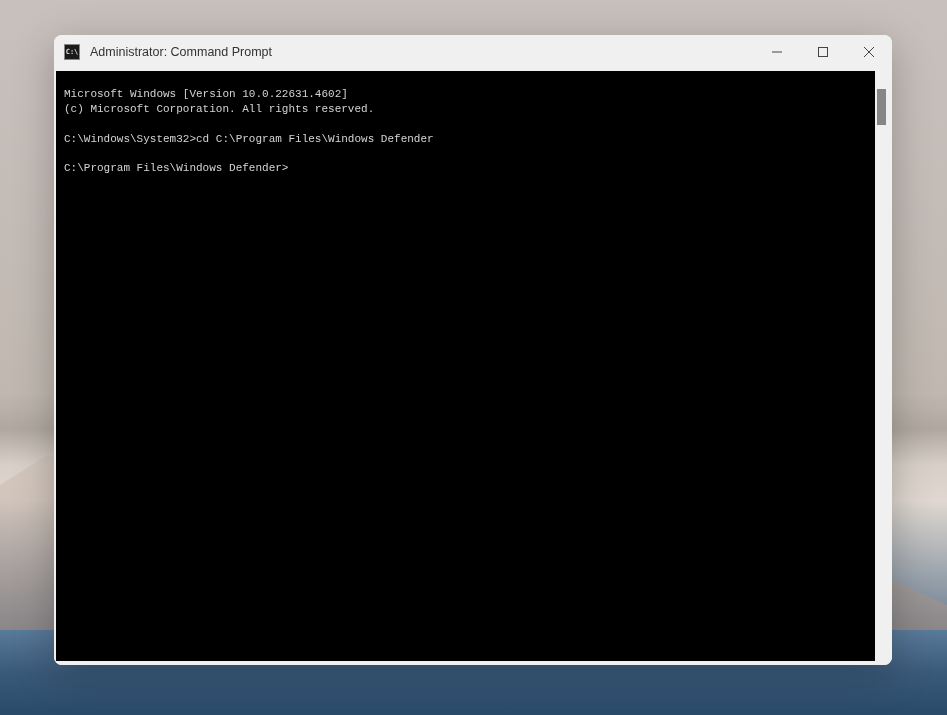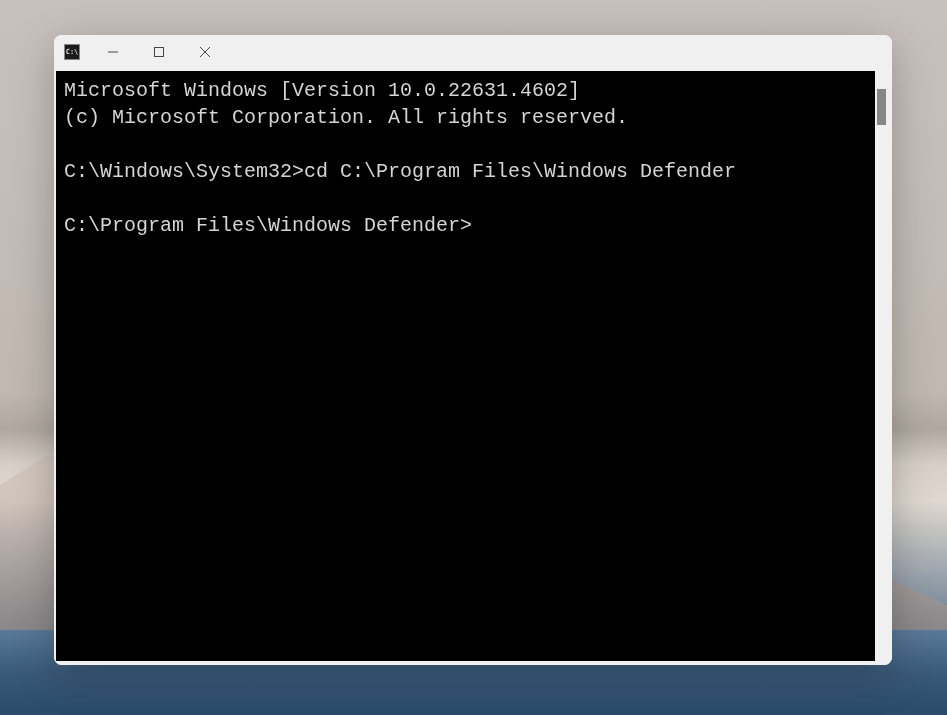--- a/index.html
+++ b/index.html
@@ -96,23 +96,23 @@
       flex: 1;
       background: #f0f0f0;
       padding: 2px 2px 4px 2px;
       display: flex;
     }
     .terminal {
       flex: 1;
       background: #000;
       color: #d4d4d4;
       font-family: Consolas, "Courier New", monospace;
-      font-size: 20px;
+      font-size: 11px;
       line-height: 1.35;
-      padding: 6px 8px;
+      padding: 16px 8px;
       white-space: pre;
       overflow: hidden;
       position: relative;
     }
     .terminal-line {
       color: #d4d4d4;
     }
     .scrollbar {
       width: 15px;
       background: #f0f0f0;
@@ -130,20 +130,21 @@
   </style>
 </head>
 <body>
 
 <div class="bg-mountain"></div>
 <div class="bg-water"></div>
 
 <div class="window">
   <div class="titlebar">
     <div class="app-icon">C:\</div>
+    <div class="title-text">Administrator: Command Prompt</div>
     <div class="window-controls">
       <div class="win-btn">
         <svg viewBox="0 0 10 10">
             <line x1="0" y1="5" x2="10" y2="5"></line>
           </svg>
       </div>
       <div class="win-btn">
         <svg viewBox="0 0 10 10">
             <rect x="0.5" y="0.5" width="9" height="9"></rect>
           </svg>

